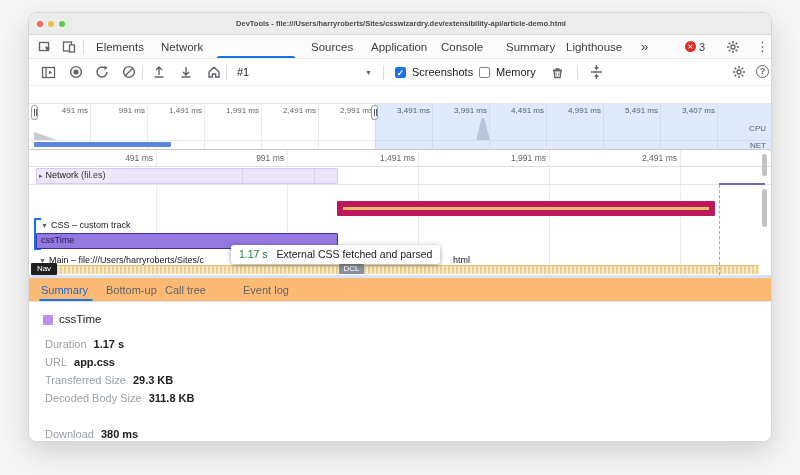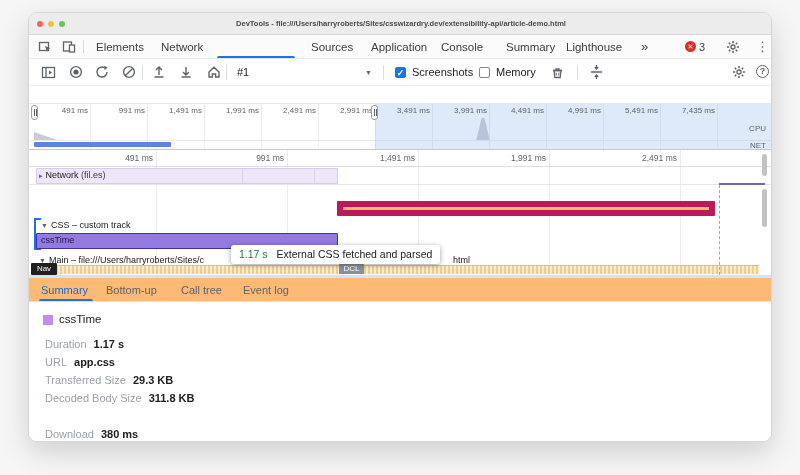--- a/index.html
+++ b/index.html
@@ -236,21 +236,21 @@
     <span class="abs ov-label" style="left:116px;">991 ms</span>
     <span class="abs ov-label" style="left:173px;">1,491 ms</span>
     <span class="abs ov-label" style="left:230px;">1,991 ms</span>
     <span class="abs ov-label" style="left:287px;">2,491 ms</span>
     <span class="abs ov-label" style="left:344px;">2,991 ms</span>
     <span class="abs ov-label" style="left:401px;">3,491 ms</span>
     <span class="abs ov-label" style="left:458px;">3,991 ms</span>
     <span class="abs ov-label" style="left:515px;">4,491 ms</span>
     <span class="abs ov-label" style="left:572px;">4,991 ms</span>
     <span class="abs ov-label" style="left:629px;">5,491 ms</span>
-    <span class="abs ov-label" style="left:686px;">7,435 ms</span>
+    <span class="abs ov-label" style="left:686px;">3,407 ms</span>
     <span class="abs ov-label" style="left:780px;text-align:center;">6,491 ms</span>
 
     <div class="abs ov-handle" style="left:2px;">
         <i style="left:2px;"></i>
         <i style="left:4px;"></i>
       </div>
     <div class="abs ov-handle" style="left:342px;">
         <i style="left:2px;"></i>
         <i style="left:4px;"></i>
       </div>
@@ -314,21 +314,21 @@
   </div>
 
   <div class="abs scroll-thumb" style="top:141px;height:22px;"></div>
   <div class="abs scroll-thumb" style="top:176px;height:38px;"></div>
 
   <div class="abs panel-divider"></div>
 
   <div class="abs btabs">
     <span class="abs btab active" style="left:12px;">Summary</span>
     <span class="abs btab" style="left:77px;">Bottom-up</span>
-    <span class="abs btab" style="left:152px;">Call tree</span>
+    <span class="abs btab" style="left:136px;">Call tree</span>
     <span class="abs btab" style="left:214px;">Event log</span>
     <div class="abs tab-underline" style="left:10px;width:54px;"></div>
   </div>
 
   <div class="abs summary">
     <span class="abs swatch" style="left:14px;top:13px;"></span>
     <span class="abs sum-title" style="left:30px;top:11px;">cssTime</span>
 
     <div class="abs" style="left:16px;top:32px;">
       <span class="sum-label">Duration</span><span class="sum-value">1.17 s</span>

